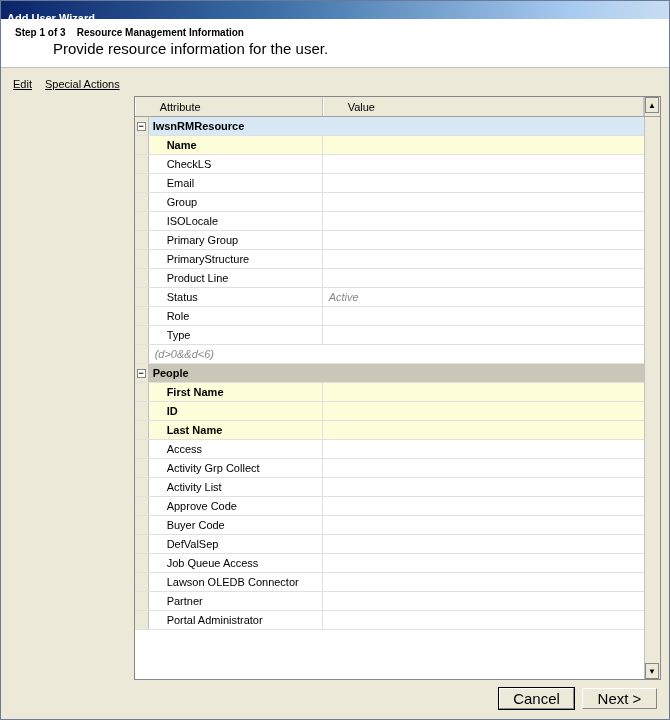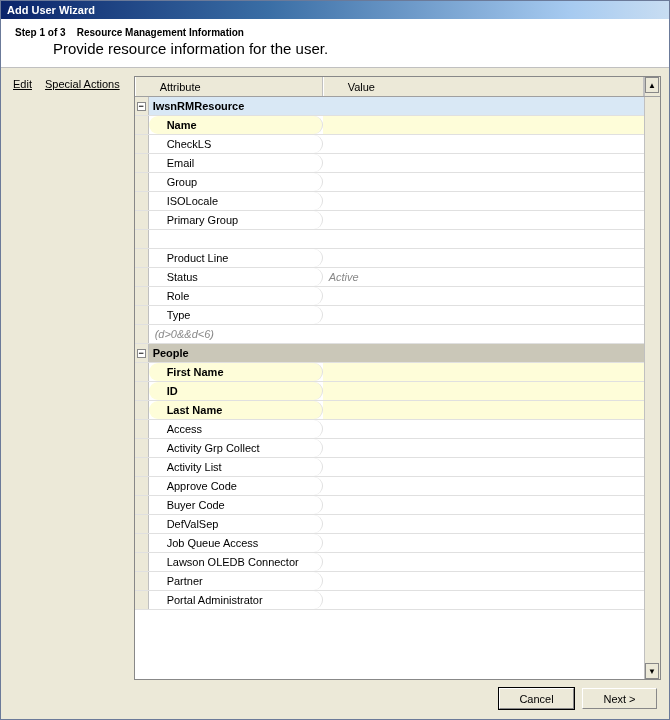--- a/index.html
+++ b/index.html
@@ -12,21 +12,21 @@
     background: #ece9d8;
     display: flex;
     flex-direction: column;
     border: 1px solid #6b7a99;
   }
   .titlebar {
     height: 18px;
     background: linear-gradient(to right, #0a246a 0%, #3a6ea5 40%, #a6caf0 85%, #c8ddf2 100%);
     color: #fff;
     font-weight: bold;
-    padding: 1px 6px;
+    padding: 9px 6px;
     font-size: 11px;
     line-height: 16px;
   }
   .header-area {
     background: #fff;
     padding: 8px 14px 10px 14px;
     border-bottom: 1px solid #c0c0c0;
   }
   .step-line { font-size: 10px; }
   .step-line b { font-weight: bold; }
@@ -50,20 +50,21 @@
     text-underline-offset: 1px;
     cursor: default;
   }
   .grid-wrap {
     flex: 1;
     border: 1px solid #888;
     background: #fff;
     display: flex;
     flex-direction: column;
     min-height: 0;
+    margin-top: 20px;
   }
   .grid-header {
     display: flex;
     border-bottom: 1px solid #a0a0a0;
     background: #ece9d8;
     height: 20px;
     align-items: center;
     flex-shrink: 0;
   }
   .col-attr { width: 188px; flex-shrink: 0; }
@@ -128,21 +129,20 @@
     color: #000;
   }
   .row .attr {
     width: 174px;
     padding-left: 18px;
     height: 100%;
     display: flex;
     align-items: center;
     border-right: 1px solid #e0e0e0;
     flex-shrink: 0;
-    border-radius: 9px;
   }
   .row.group {
     background: #cac7b8;
     font-weight: bold;
   }
   .row.group .attr {
     width: auto;
     flex: 1;
     padding-left: 4px;
     border-right: none;
@@ -176,21 +176,21 @@
   .footer {
     display: flex;
     justify-content: flex-end;
     padding: 8px 12px 10px 12px;
     gap: 8px;
     flex-shrink: 0;
   }
   button.wiz {
     width: 75px; height: 21px;
     font-family: Tahoma, Arial, sans-serif;
-    font-size: 11px;
+    font-size: 15px;
     background: #ece9d8;
     border: 1px solid #888;
     border-top-color: #fff;
     border-left-color: #fff;
   }
   button.wiz.default {
     outline: 1px solid #000;
   }
 </style>
 </head>
@@ -258,20 +258,21 @@
             <div class="attr">ISOLocale</div>
             <div class="val"></div>
           </div>
           <div class="row">
             <div class="gutter"></div>
             <div class="attr">Primary Group</div>
             <div class="val"></div>
           </div>
           <div class="row">
             <div class="gutter"></div>
+            <div class="attr">PrimaryStructure</div>
             <div class="val"></div>
           </div>
           <div class="row">
             <div class="gutter"></div>
             <div class="attr">Product Line</div>
             <div class="val"></div>
           </div>
           <div class="row">
             <div class="gutter"></div>
             <div class="attr">Status</div>

